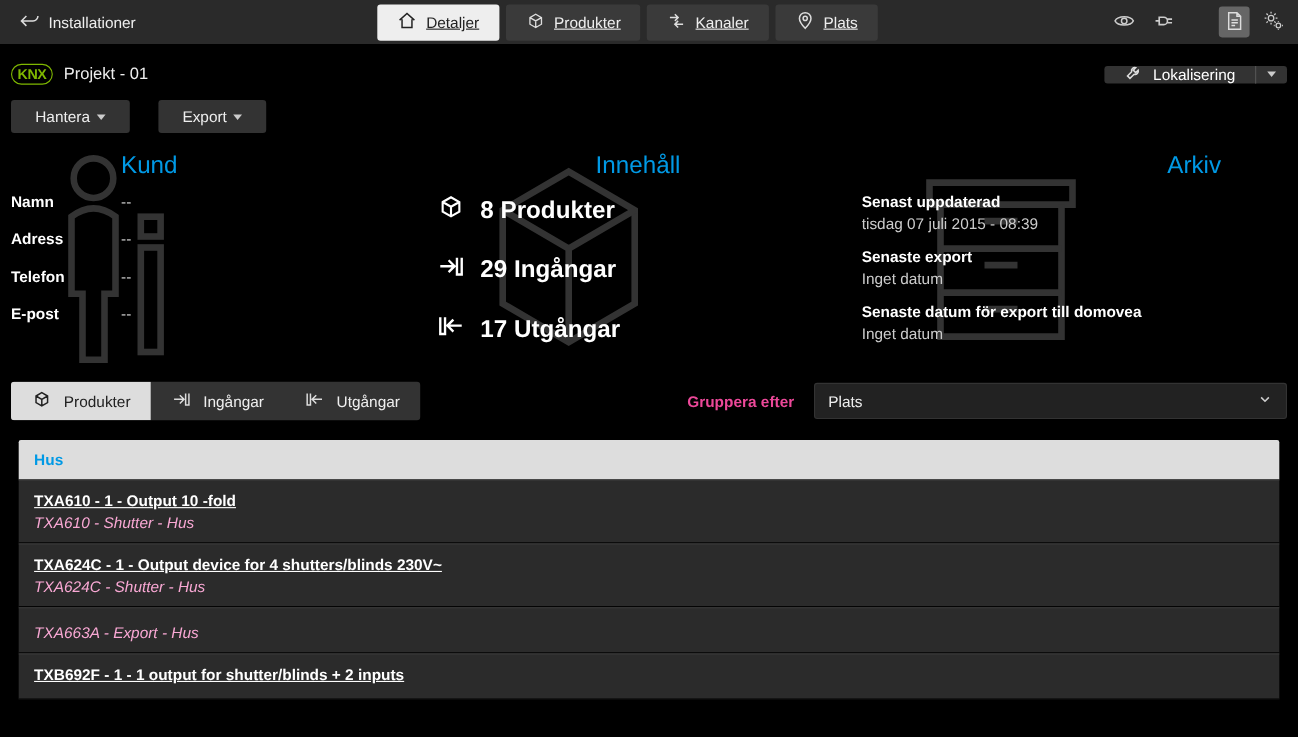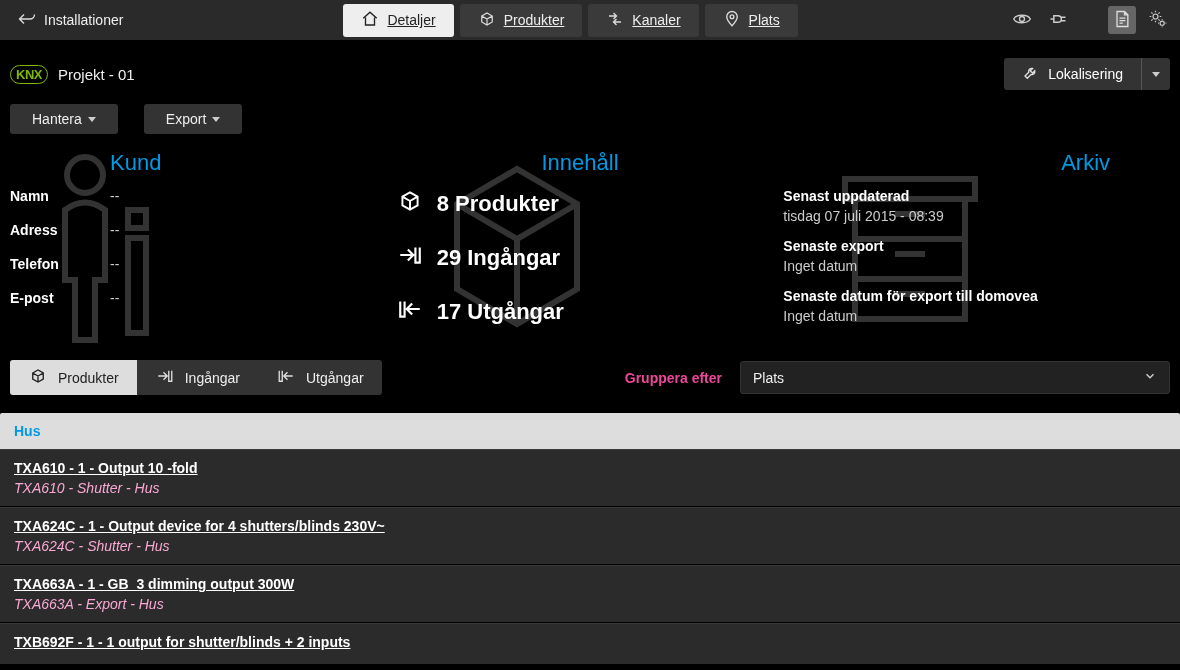--- a/index.html
+++ b/index.html
@@ -15,21 +15,21 @@
   .nav-tab svg { width: 18px; height: 18px; }
   .topbar-right { margin-left: auto; display: flex; align-items: center; gap: 8px; }
   .icon-btn { width: 28px; height: 28px; display: flex; align-items: center; justify-content: center; border-radius: 3px; cursor: pointer; }
   .icon-btn.highlight { background: #666; }
   .icon-btn svg { width: 20px; height: 20px; }
 
   
   .project-row { display: flex; align-items: center; padding: 18px 10px 10px 10px; }
   .knx-logo { color: #7fb800; font-weight: bold; font-size: 13px; border: 1.5px solid #7fb800; border-radius: 10px; padding: 1px 5px; margin-right: 10px; letter-spacing: -0.5px; }
   .project-name { color: #eee; font-size: 15px; }
-  .locate-btn { margin-left: auto; display: flex; align-items: center; background: #333; border-radius: 3px; height: 32px; }
+  .locate-btn { margin-left: auto; display: flex; align-items: center; background: #333; border-radius: 3px; height: 16px; }
   .locate-btn .lbl { display: flex; align-items: center; gap: 8px; padding: 0 18px; cursor: pointer; }
   .locate-btn .caret { border-left: 1px solid #555; padding: 0 10px; height: 100%; display: flex; align-items: center; cursor: pointer; }
   .locate-btn svg { width: 18px; height: 18px; }
 
   .action-row { display: flex; gap: 26px; padding: 4px 10px 16px 10px; }
   .action-btn { background: #333; color: #eee; border-radius: 3px; padding: 7px 22px; display: flex; align-items: center; gap: 6px; cursor: pointer; }
   .caret-down { width: 0; height: 0; border-left: 4px solid transparent; border-right: 4px solid transparent; border-top: 5px solid #ccc; }
 
   
   .cols { display: flex; padding: 0 10px 20px 10px; min-height: 210px; position: relative; }
@@ -64,21 +64,21 @@
   .subbar { display: flex; align-items: center; padding: 0 10px; gap: 0; margin-bottom: 18px; }
   .subtabs { display: flex; background: #333; border-radius: 3px; overflow: hidden; }
   .subtab { display: flex; align-items: center; gap: 10px; padding: 7px 18px; cursor: pointer; color: #eee; }
   .subtab.active { background: #ddd; color: #222; }
   .subtab svg { width: 20px; height: 18px; }
   .group-lbl { margin-left: auto; font-weight: bold; color: #ec4899; margin-right: 18px; }
   .group-select { width: 430px; background: #222; border: 1px solid #333; border-radius: 3px; padding: 7px 12px; display: flex; align-items: center; justify-content: space-between; cursor: pointer; color: #eee; }
   .group-select .chev { color: #ccc; }
 
   
-  .list { padding: 0 0; }
+  .list { padding: 0 17px; }
   .list-hdr { background: #ddd; color: #0099e5; font-weight: bold; padding: 10px 14px; border-radius: 2px 2px 0 0; }
   .list-row { background: #2b2b2b; padding: 10px 14px; border-bottom: 1px solid #000; border-top: 1px solid #3a3a3a; }
   .list-row .title { color: #fff; font-weight: bold; text-decoration: underline; }
   .list-row .sub { color: #f9a8d4; font-style: italic; margin-top: 4px; }
 </style>
 </head>
 <body>
 
 <div class="topbar">
   <div class="back-btn">
@@ -314,20 +314,19 @@
 
   <div class="list-row">
     <div class="title">TXA610 - 1 - Output 10 -fold</div>
     <div class="sub">TXA610 - Shutter - Hus</div>
   </div>
   <div class="list-row">
     <div class="title">TXA624C - 1 - Output device for 4 shutters/blinds 230V~</div>
     <div class="sub">TXA624C - Shutter - Hus</div>
   </div>
   <div class="list-row">
-    <div class="title">TXA663A - 1 - GB_3 dimming output 300W</div>
     <div class="sub">TXA663A - Export - Hus</div>
   </div>
   <div class="list-row">
     <div class="title">TXB692F - 1 - 1 output for shutter/blinds + 2 inputs</div>
     <div class="sub"></div>
   </div>
 </div>
 
 </body></html>

